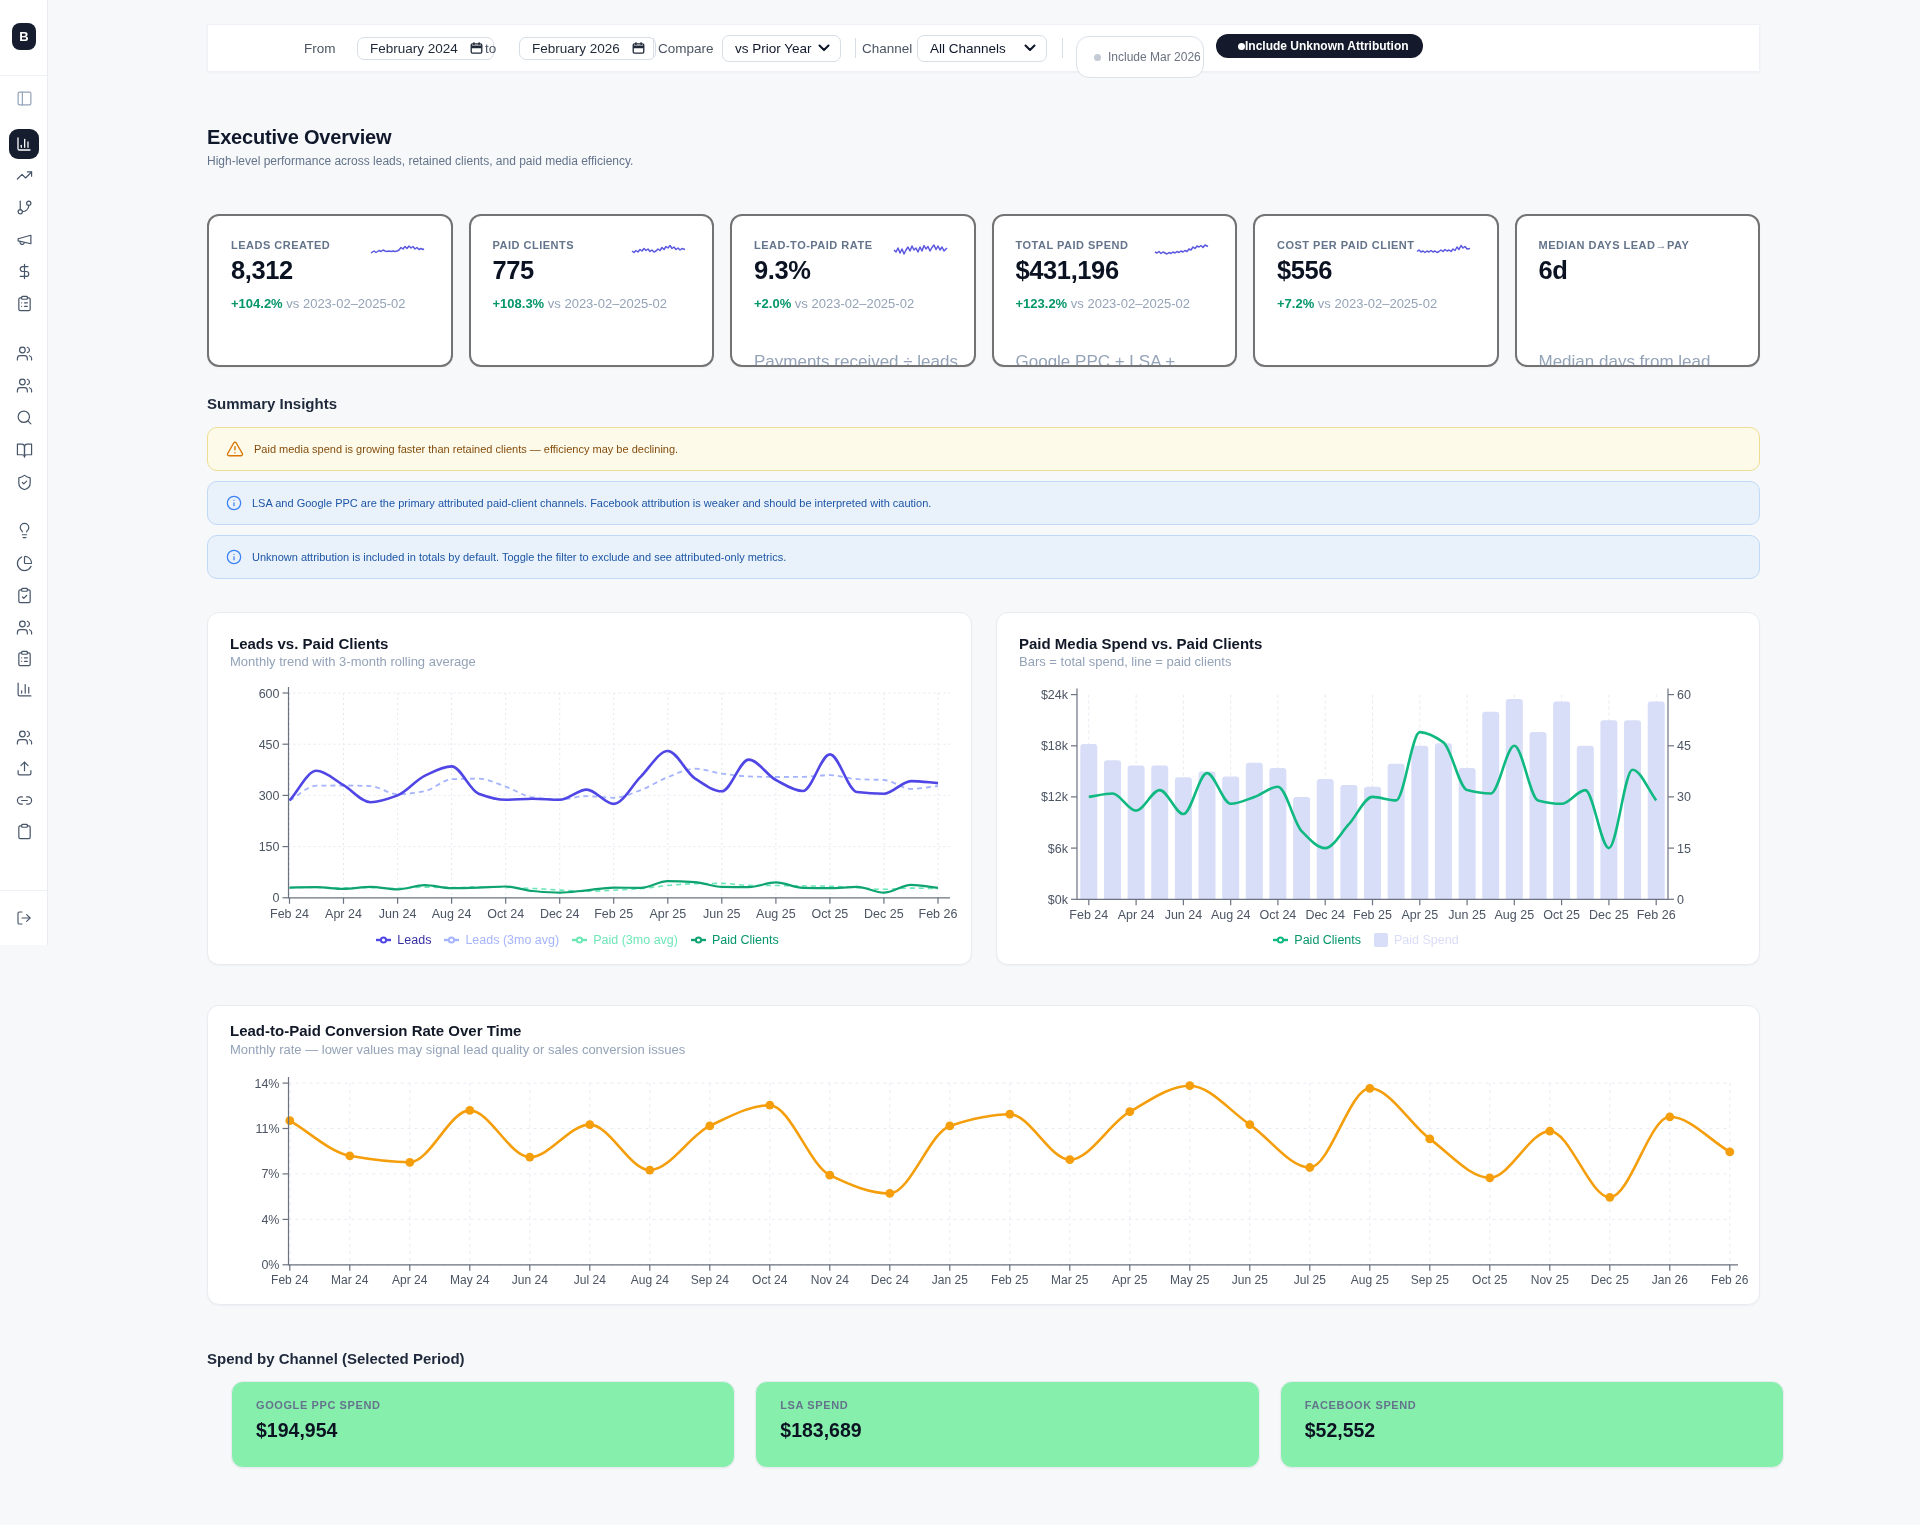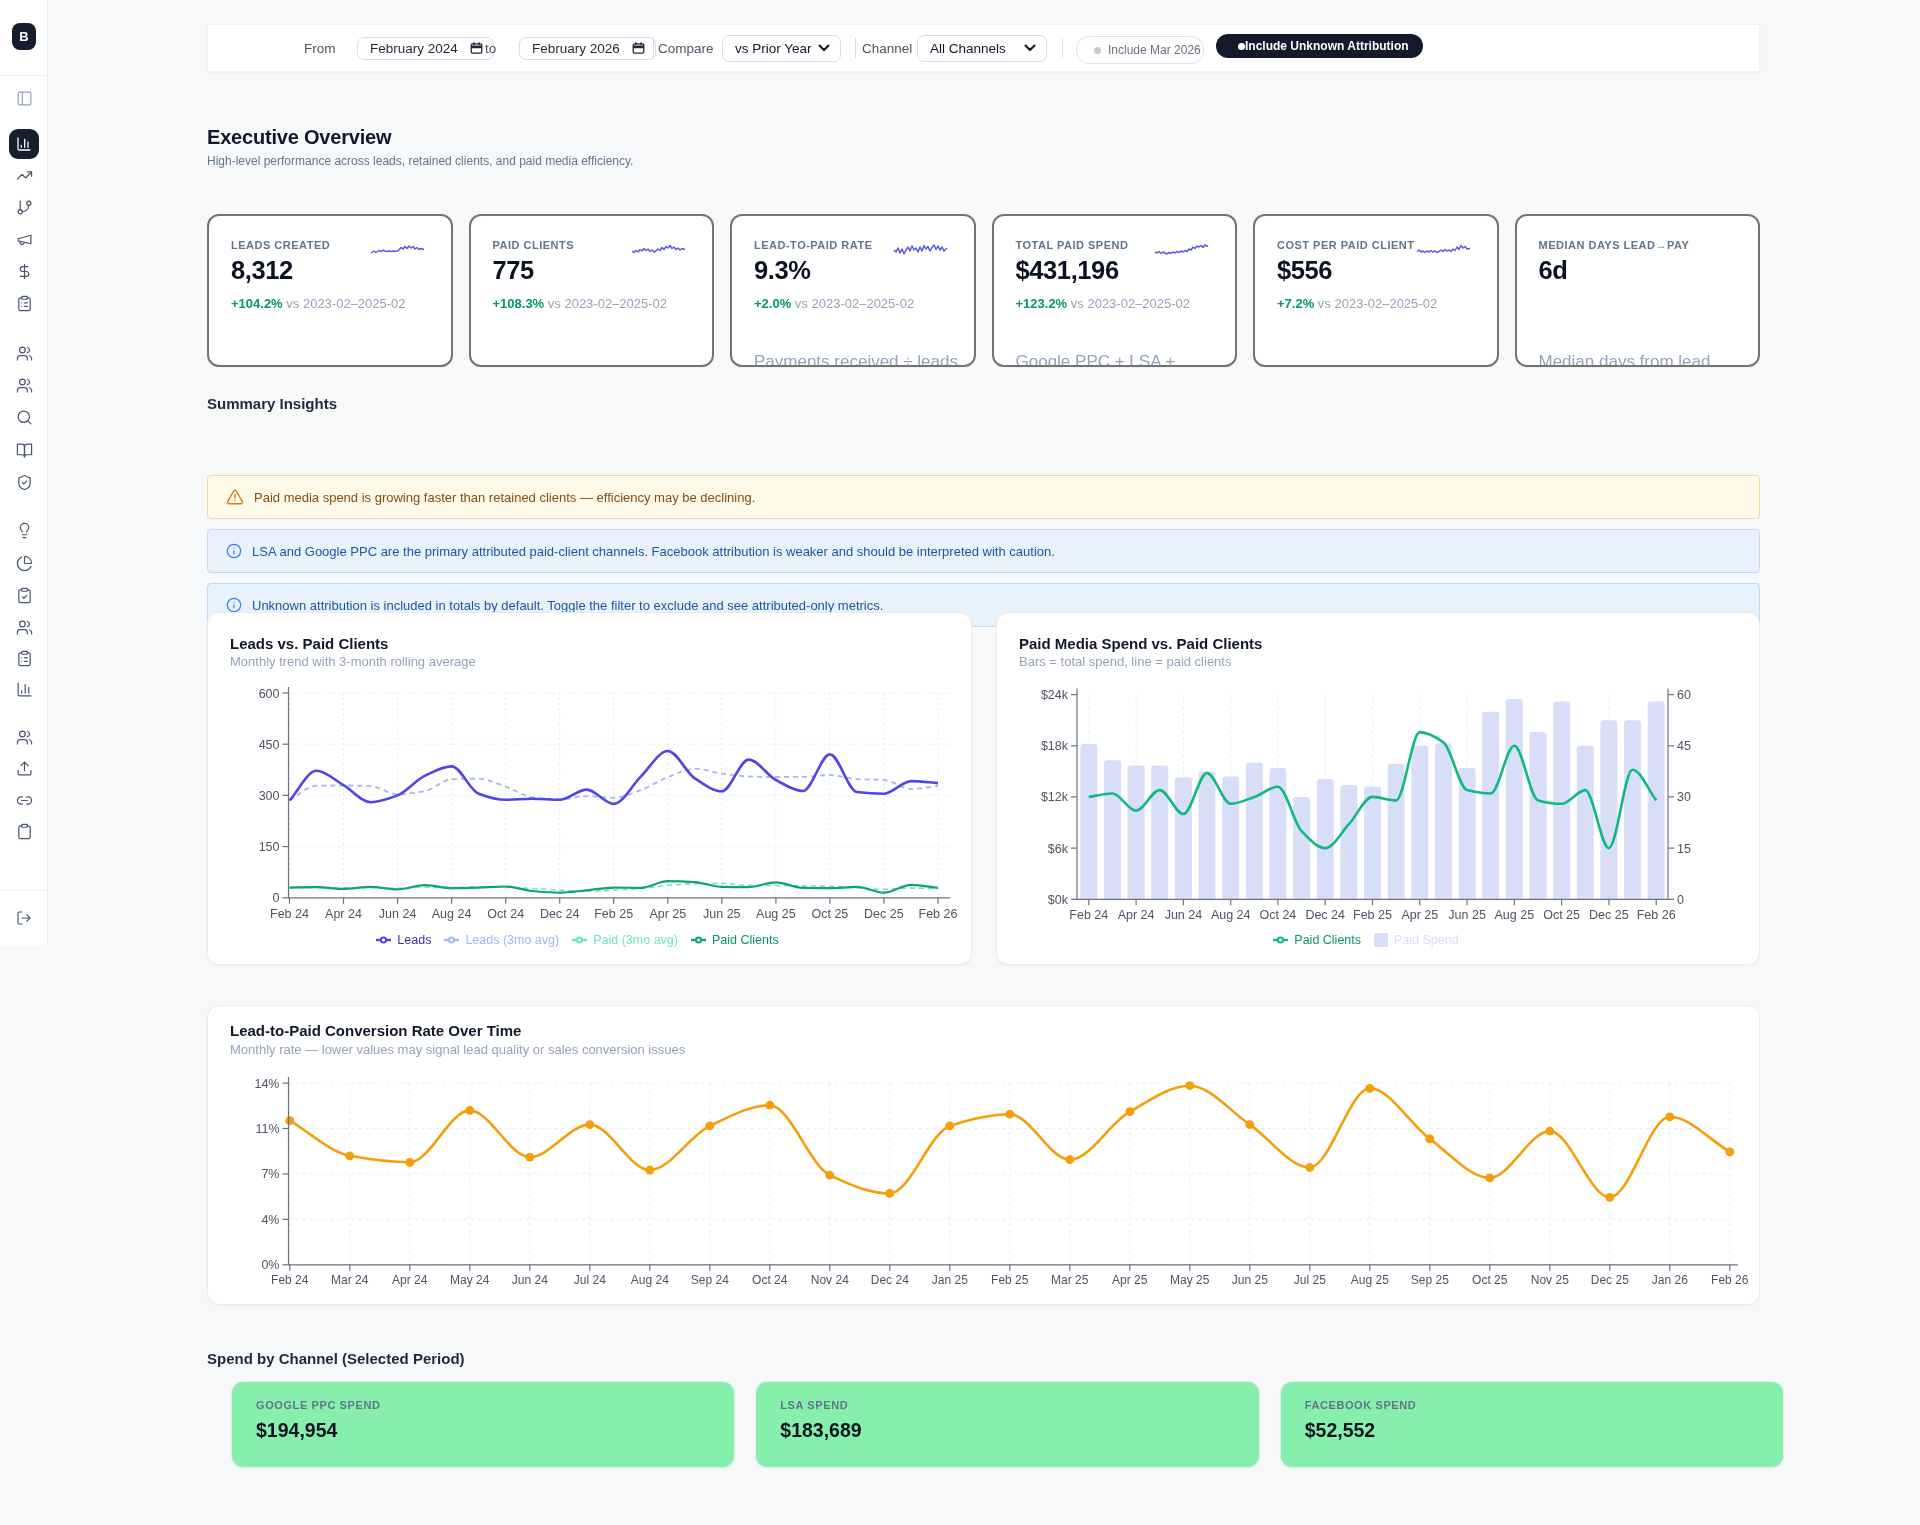--- a/index.html
+++ b/index.html
@@ -8,37 +8,37 @@
 .logo { position:absolute; left:12px; top:23px; width:24px; height:27px; background:#161d2e; border-radius:8px; color:#fff; font-size:13px; font-weight:700; display:flex; align-items:center; justify-content:center; }
 .sep { position:absolute; left:0; width:47px; height:1px; background:#eef1f5; }
 .sic { position:absolute; }
 .active-btn { position:absolute; left:9px; top:128.5px; width:30px; height:30px; background:#161d2e; border-radius:9px; }
 main { position:absolute; left:48px; top:0; width:1872px; height:1525px; }
 .toolbar { position:absolute; left:159px; top:24px; width:1553px; height:48px; background:#fff; border:1px solid #eef1f5; box-shadow:0 1px 2px rgba(16,24,40,.04); }
 .tlab { position:absolute; font-size:13.5px; color:#4b5563; top:41px; white-space:nowrap; }
 .tinput { position:absolute; top:36.5px; height:23px; background:#fff; border:1px solid #d8dee7; border-radius:7px; font-size:13.5px; color:#1f2937; display:flex; align-items:center; padding:0 10px 0 12px; justify-content:space-between;margin-left:15px; }
 .tsel { position:absolute; top:34.5px; height:27px; background:#fff; border:1px solid #d8dee7; border-radius:7px; font-size:13.5px; color:#0f172a; display:flex; align-items:center; padding:0 10px 0 12px; justify-content:space-between; }
 .tsep { position:absolute; top:38px; width:1px; height:20px; background:#d8dde4; }
-.pill1 { position:absolute; left:1028px; top:36px; width:128px; height:28px; border:1px solid #dbe1e8; border-radius:13px; background:#fff; display:flex; align-items:center; gap:7px; padding-left:17px; font-size:12px; color:#6b7280; white-space:nowrap; }
+.pill1 { position:absolute; left:1028px; top:36px; width:128px; height:42px; border:1px solid #dbe1e8; border-radius:13px; background:#fff; display:flex; align-items:center; gap:7px; padding-left:17px; font-size:12px; color:#6b7280; white-space:nowrap; }
 .pill1 .dot { width:7px; height:7px; border-radius:50%; background:#c3cad4; }
 .pill2 { position:absolute; left:1168px; top:34px; width:207px; height:24px; border-radius:14px; background:#141a2b; display:flex; align-items:center; gap:0; padding-left:22px; font-size:12px; font-weight:700; color:#fff; white-space:nowrap; }
 .pill2 .dot { width:7px; height:7px; border-radius:50%; background:#fff; }
 h1 { position:absolute; left:159px; top:126px; font-size:20px; font-weight:700; color:#10182b; letter-spacing:-.2px; }
 .hsub { position:absolute; left:159px; top:154px; font-size:12px; color:#64748b; }
 h2 { position:absolute; font-size:15px; font-weight:700; color:#1e293b; }
 .card { position:absolute; background:#fff; border:1px solid #e8ecf1; border-radius:12px; box-shadow:0 1px 2px rgba(16,24,40,.04); }
 .kpi { position:absolute; top:214px; width:245.5px; height:153px; overflow:hidden; background:#fff; border:2px solid #737373; border-radius:12px; box-shadow:0 1px 2px rgba(16,24,40,.04); }
 .kl { position:absolute; left:22px; top:23px; font-size:11px; font-weight:600; letter-spacing:.5px; color:#64748b; }
 .ksp { position:absolute; right:26px; top:26px; }
 .kv { position:absolute; left:22px; top:40px; font-weight:700; color:#0b1222; letter-spacing:-.4px; }
 .kd { position:absolute; left:22px; top:80px; font-size:13px; white-space:nowrap; }
 .dg { color:#059669; font-weight:700; }
 .dv { color:#94a3b8; }
 .kx { position:absolute; left:22px; top:102px; width:232px; font-size:17px; line-height:16.3px; color:#94a3b8;margin-top:36px; }
-.alert { position:absolute; left:159px; width:1553px; height:44px; border-radius:4px; display:flex; align-items:center; gap:10px; padding-left:18px; font-size:13px;margin-top:48px; }
+.alert { position:absolute; left:159px; width:1553px; height:44px; border-radius:10px; display:flex; align-items:center; gap:10px; padding-left:18px; font-size:11px; }
 .aw { background:#fdfae9; border:1px solid #eedd90; color:#854d0e; }
 .ai { background:#e9f1fb; border:1px solid #bfd9f6; color:#1d56a5; }
 .ctitle { position:absolute; left:22px; top:22px; font-size:15px; font-weight:700; color:#111827; }
 .csub { position:absolute; left:22px; top:41px; font-size:13px; color:#94a3b8; }
 .al { font-size:12.5px; fill:#4b5563; font-family:"Liberation Sans",sans-serif; }
 .al2 { font-size:12px; fill:#4b5563; font-family:"Liberation Sans",sans-serif; }
 .legend { position:absolute; bottom:17px; left:-12px; width:100%; display:flex; justify-content:center; gap:13px; font-size:12.5px; }
 .li { display:inline-flex; align-items:center; gap:6px; }
 .sl { position:absolute; top:1381px; width:504.3px; height:87px; background:#86efac; border:1px solid #e8ecf1; border-radius:12px; box-shadow:0 1px 2px rgba(16,24,40,.04);margin-left:24px; }
 .sll { position:absolute; left:24px; top:17px; font-size:11px; font-weight:600; letter-spacing:.6px; color:#64748b; }

